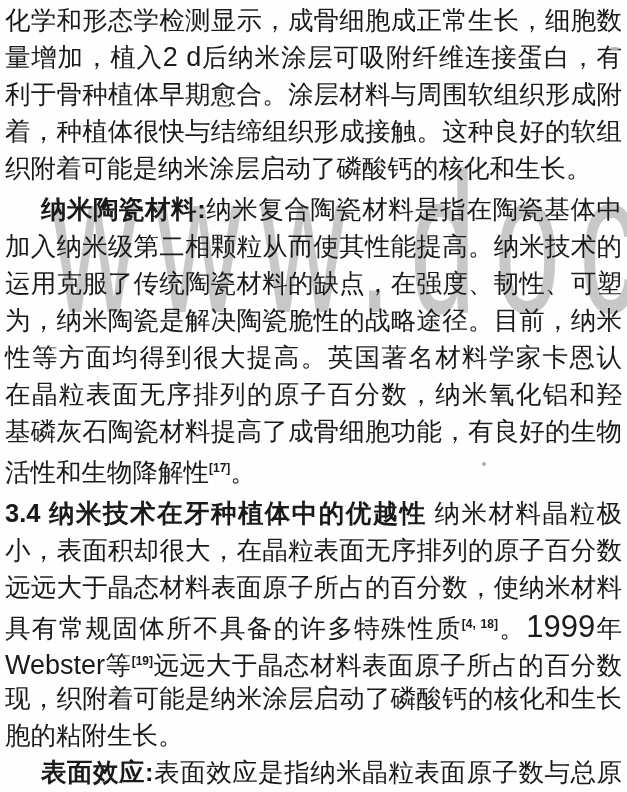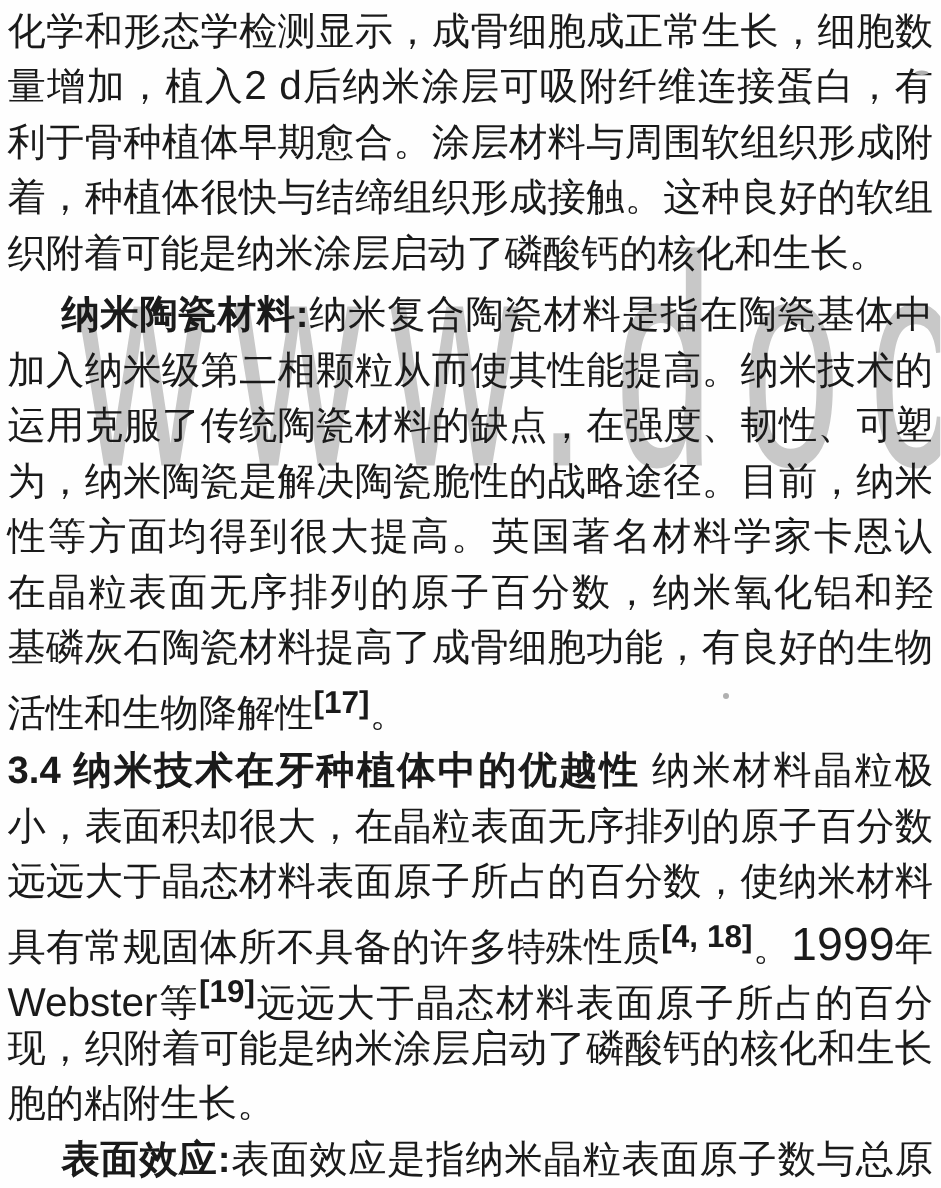--- a/index.html
+++ b/index.html
@@ -52,21 +52,21 @@
     font-family:"Liberation Sans","DejaVu Sans",sans-serif;
     font-size:27px;
   }
   .seg-biglatin{
     font-family:"Liberation Sans","DejaVu Sans",sans-serif;
     font-size:31px;
   }
   .seg-sup{
     font-family:"Liberation Sans","DejaVu Sans",sans-serif;
     font-weight:bold;
-    font-size:21px;
+    font-size:12px;
     vertical-align:9px;
   }
   .speck{
     position:absolute;
     z-index:2;
     border-radius:50%;
   }
 </style>
 </head>
 <body>

